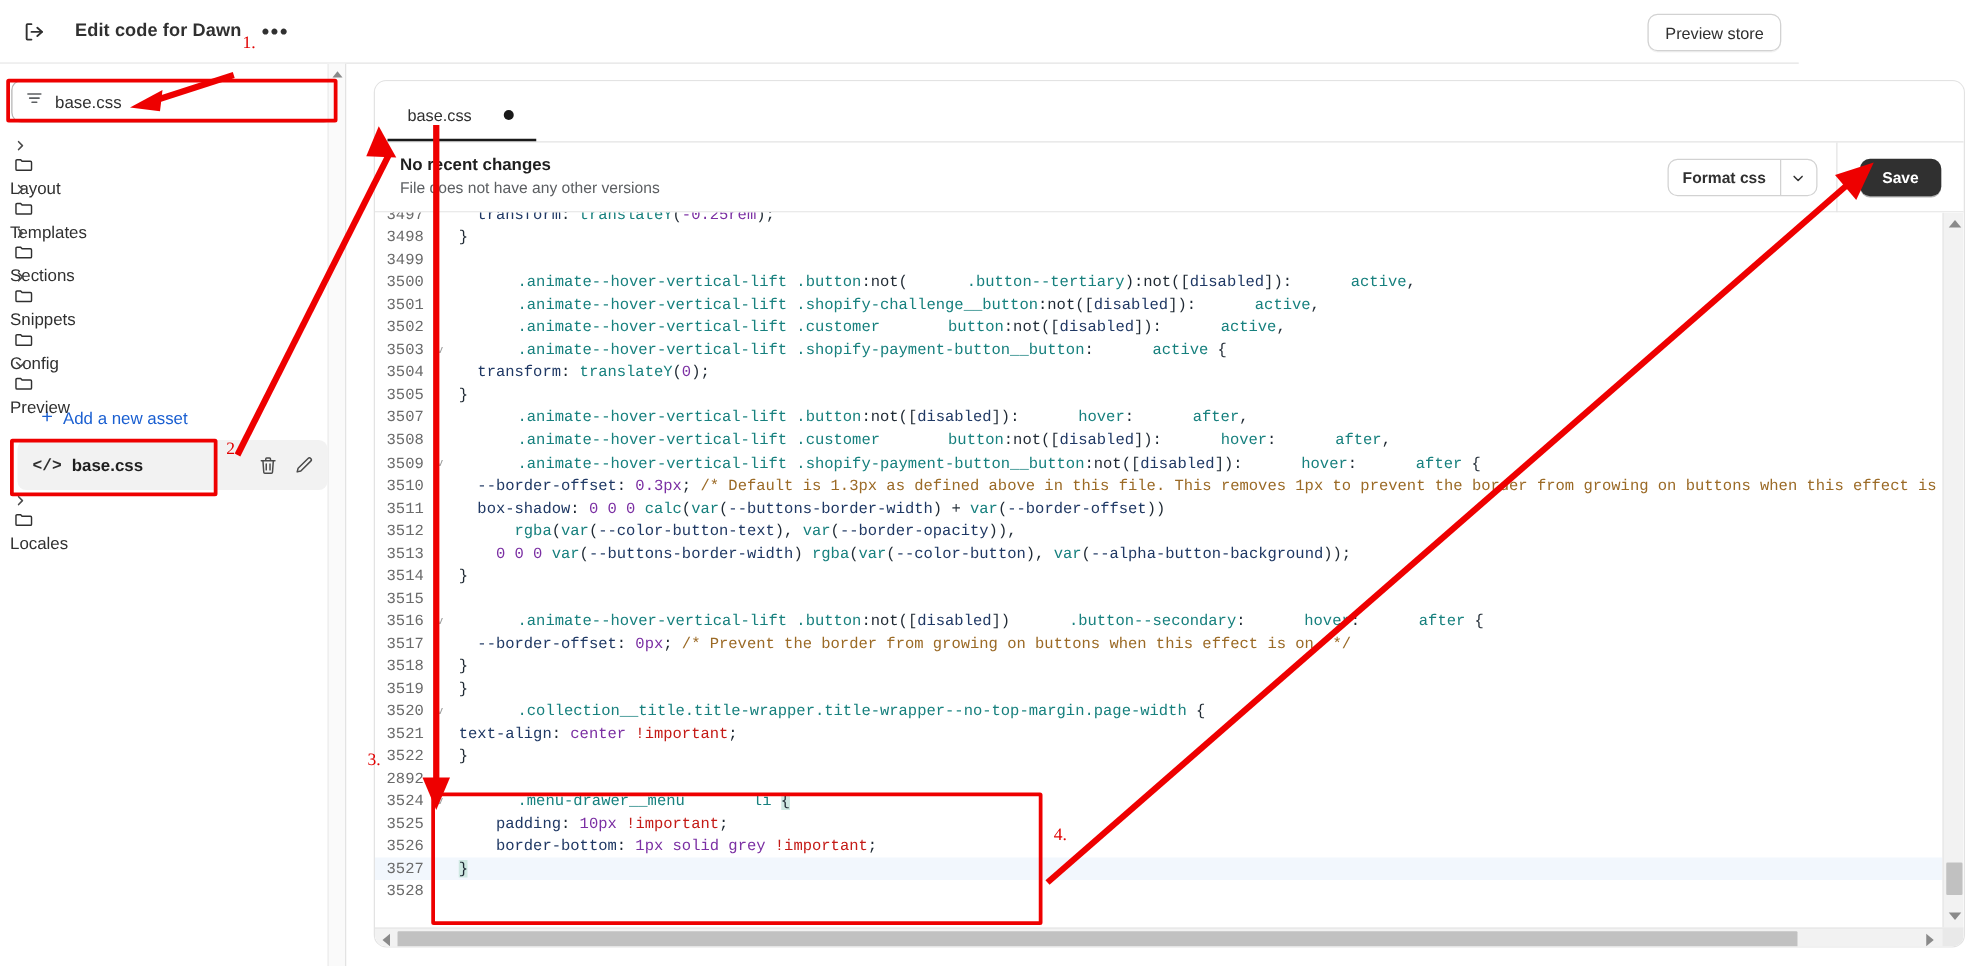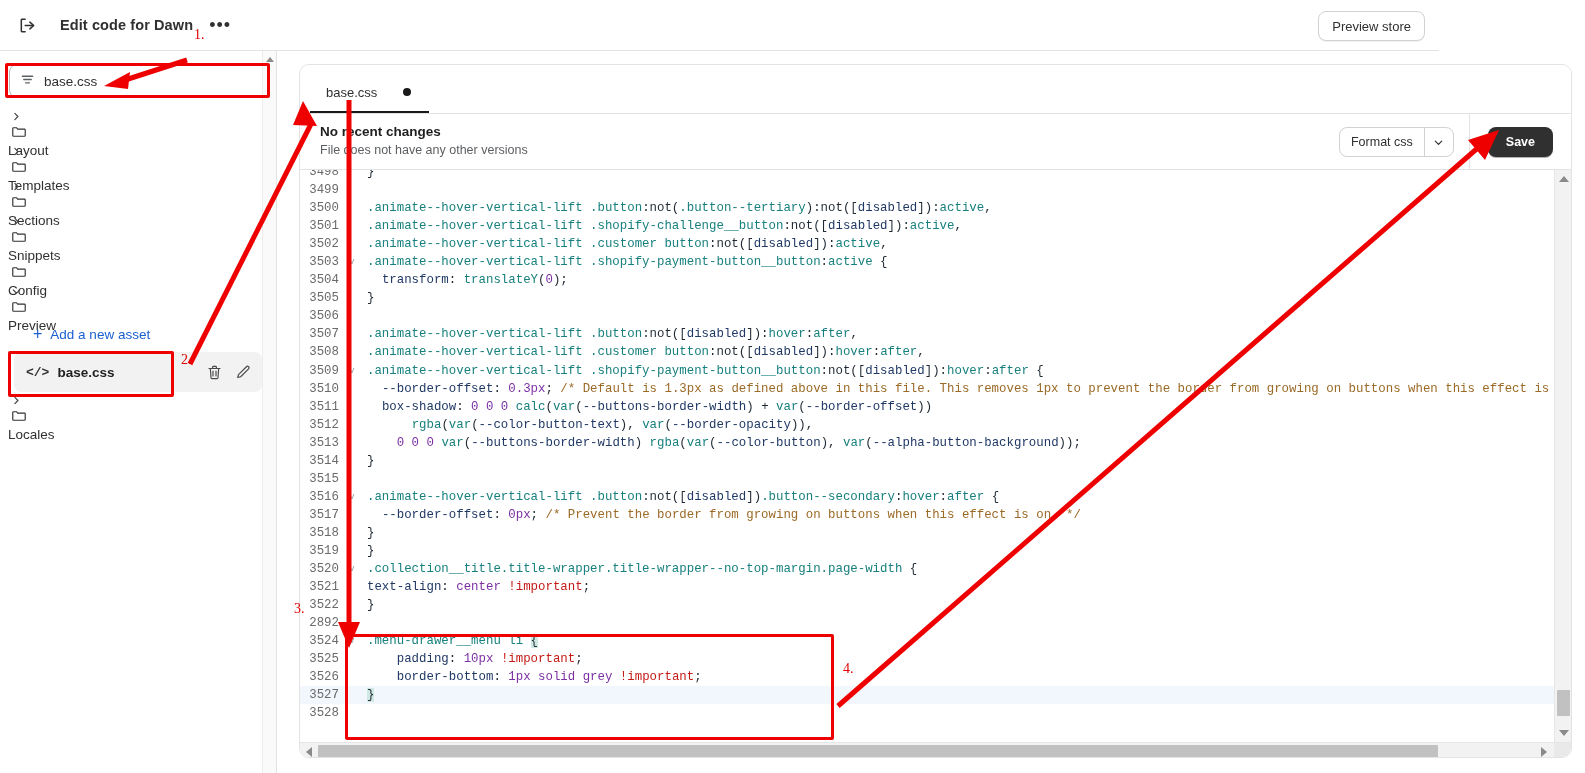--- a/index.html
+++ b/index.html
@@ -117,21 +117,21 @@
   .toolbar {
     height:56px; display:flex; align-items:center;
     padding:0 0 0 20px; border-bottom:1px solid #e3e3e3; position:relative;
   }
   .changes { line-height:1.25; }
   .changes .t1 { font-size:13.5px; color:#1f1f1f; font-weight:700; }
   .changes .t2 { font-size:12.5px; color:#5c5f62; margin-top:2px; }
   .toolbar-right { position:absolute; right:0; top:0; height:56px; display:flex; align-items:center; }
   .format-group {
     display:flex; height:30px; border:1px solid #d2d2d2; border-radius:8px; overflow:hidden;
-    background:#fff; cursor:pointer;
+    background:#fff; cursor:pointer;font-weight:bold;
   }
   .format-group .lbl { padding:0 11px; display:flex; align-items:center; font-size:12.5px; color:#303030; }
   .format-group .chev {
     width:29px; border-left:1px solid #d2d2d2; display:flex; align-items:center; justify-content:center;
   }
   .save-sep { width:1px; height:56px; background:#e3e3e3; margin:0 18px 0 15px; }
   .save-btn {
     height:30px; padding:0 18px; background:#303030; color:#fff;
     border:none; border-radius:8px; font-size:12.5px; font-weight:700;
     display:flex; align-items:center; cursor:pointer; margin-right:18px;
@@ -152,21 +152,21 @@
   }
   .line.sel { background:#f2f7fd; }
   .gutter {
     width:46px; flex:0 0 46px; text-align:right; padding-right:7px;
     color:#6a6a6a; font-size:12.4px; user-select:none;
   }
   .foldcol { width:12px; flex:0 0 12px; color:#9a9a9a; font-size:9px; text-align:center; }
   .codetext { padding-left:9px; color:#1f2933; }
 
   
-  .sel-css   { color:#17807e; }
+  .sel-css   { color:#17807e;margin-left:47px; }
   .prop      { color:#1f3864; }
   .val       { color:#7b2fa3; }
   .num       { color:#7b2fa3; }
   .imp       { color:#c41a16;text-align:right; }
   .punc      { color:#1f2933; }
   .cmt       { color:#9b6a26; }
   .func      { color:#17807e; }
   .brace-hl  { background:#cfe8e2; }
 
   
@@ -379,29 +379,29 @@
           </span>
         </div>
         <div class="save-sep"></div>
         <button class="save-btn">Save</button>
       </div>
     </div>
 
     <div class="code-area">
       <div class="code-scroll">
         <div class="code-lines" id="code-lines">
+            <div class="line"><span class="gutter">3497</span><span class="foldcol"></span><span class="codetext"><span class="punc">  </span><span class="prop">transform</span><span class="punc">: </span><span class="func">translateY</span><span class="punc">(</span><span class="num">-0.25rem</span><span class="punc">);</span></span></div>
             <div class="line"><span class="gutter">3498</span><span class="foldcol"></span><span class="codetext"><span class="punc">}</span></span></div>
             <div class="line"><span class="gutter">3499</span><span class="foldcol"></span><span class="codetext"></span></div>
             <div class="line"><span class="gutter">3500</span><span class="foldcol"></span><span class="codetext"><span class="sel-css">.animate--hover-vertical-lift .button</span><span class="punc">:not(</span><span class="sel-css">.button--tertiary</span><span class="punc">):not([</span><span class="prop">disabled</span><span class="punc">]):</span><span class="sel-css">active</span><span class="punc">,</span></span></div>
             <div class="line"><span class="gutter">3501</span><span class="foldcol"></span><span class="codetext"><span class="sel-css">.animate--hover-vertical-lift .shopify-challenge__button</span><span class="punc">:not([</span><span class="prop">disabled</span><span class="punc">]):</span><span class="sel-css">active</span><span class="punc">,</span></span></div>
             <div class="line"><span class="gutter">3502</span><span class="foldcol"></span><span class="codetext"><span class="sel-css">.animate--hover-vertical-lift .customer </span><span class="sel-css">button</span><span class="punc">:not([</span><span class="prop">disabled</span><span class="punc">]):</span><span class="sel-css">active</span><span class="punc">,</span></span></div>
             <div class="line"><span class="gutter">3503</span><span class="foldcol">v</span><span class="codetext"><span class="sel-css">.animate--hover-vertical-lift .shopify-payment-button__button</span><span class="punc">:</span><span class="sel-css">active</span><span class="punc"> {</span></span></div>
             <div class="line"><span class="gutter">3504</span><span class="foldcol"></span><span class="codetext"><span class="punc">  </span><span class="prop">transform</span><span class="punc">: </span><span class="func">translateY</span><span class="punc">(</span><span class="num">0</span><span class="punc">);</span></span></div>
             <div class="line"><span class="gutter">3505</span><span class="foldcol"></span><span class="codetext"><span class="punc">}</span></span></div>
-            <div class="line"><span class="gutter">3506</span><span class="foldcol"></span><span class="codetext"></span></div>
             <div class="line"><span class="gutter">3507</span><span class="foldcol"></span><span class="codetext"><span class="sel-css">.animate--hover-vertical-lift .button</span><span class="punc">:not([</span><span class="prop">disabled</span><span class="punc">]):</span><span class="sel-css">hover</span><span class="punc">:</span><span class="sel-css">after</span><span class="punc">,</span></span></div>
             <div class="line"><span class="gutter">3508</span><span class="foldcol"></span><span class="codetext"><span class="sel-css">.animate--hover-vertical-lift .customer </span><span class="sel-css">button</span><span class="punc">:not([</span><span class="prop">disabled</span><span class="punc">]):</span><span class="sel-css">hover</span><span class="punc">:</span><span class="sel-css">after</span><span class="punc">,</span></span></div>
             <div class="line"><span class="gutter">3509</span><span class="foldcol">v</span><span class="codetext"><span class="sel-css">.animate--hover-vertical-lift .shopify-payment-button__button</span><span class="punc">:not([</span><span class="prop">disabled</span><span class="punc">]):</span><span class="sel-css">hover</span><span class="punc">:</span><span class="sel-css">after</span><span class="punc"> {</span></span></div>
             <div class="line"><span class="gutter">3510</span><span class="foldcol"></span><span class="codetext"><span class="punc">  </span><span class="prop">--border-offset</span><span class="punc">: </span><span class="num">0.3px</span><span class="punc">; </span><span class="cmt">/* Default is 1.3px as defined above in this file. This removes 1px to prevent the border from growing on buttons when this effect is on.</span></span></div>
             <div class="line"><span class="gutter">3511</span><span class="foldcol"></span><span class="codetext"><span class="punc">  </span><span class="prop">box-shadow</span><span class="punc">: </span><span class="num">0 0 0</span><span class="punc"> </span><span class="func">calc</span><span class="punc">(</span><span class="func">var</span><span class="punc">(</span><span class="prop">--buttons-border-width</span><span class="punc">) + </span><span class="func">var</span><span class="punc">(</span><span class="prop">--border-offset</span><span class="punc">))</span></span></div>
             <div class="line"><span class="gutter">3512</span><span class="foldcol"></span><span class="codetext"><span class="punc">      </span><span class="func">rgba</span><span class="punc">(</span><span class="func">var</span><span class="punc">(</span><span class="prop">--color-button-text</span><span class="punc">), </span><span class="func">var</span><span class="punc">(</span><span class="prop">--border-opacity</span><span class="punc">)),</span></span></div>
             <div class="line"><span class="gutter">3513</span><span class="foldcol"></span><span class="codetext"><span class="punc">    </span><span class="num">0 0 0</span><span class="punc"> </span><span class="func">var</span><span class="punc">(</span><span class="prop">--buttons-border-width</span><span class="punc">) </span><span class="func">rgba</span><span class="punc">(</span><span class="func">var</span><span class="punc">(</span><span class="prop">--color-button</span><span class="punc">), </span><span class="func">var</span><span class="punc">(</span><span class="prop">--alpha-button-background</span><span class="punc">));</span></span></div>
             <div class="line"><span class="gutter">3514</span><span class="foldcol"></span><span class="codetext"><span class="punc">}</span></span></div>
             <div class="line"><span class="gutter">3515</span><span class="foldcol"></span><span class="codetext"></span></div>
             <div class="line"><span class="gutter">3516</span><span class="foldcol">v</span><span class="codetext"><span class="sel-css">.animate--hover-vertical-lift .button</span><span class="punc">:not([</span><span class="prop">disabled</span><span class="punc">])</span><span class="sel-css">.button--secondary</span><span class="punc">:</span><span class="sel-css">hover</span><span class="punc">:</span><span class="sel-css">after</span><span class="punc"> {</span></span></div>

